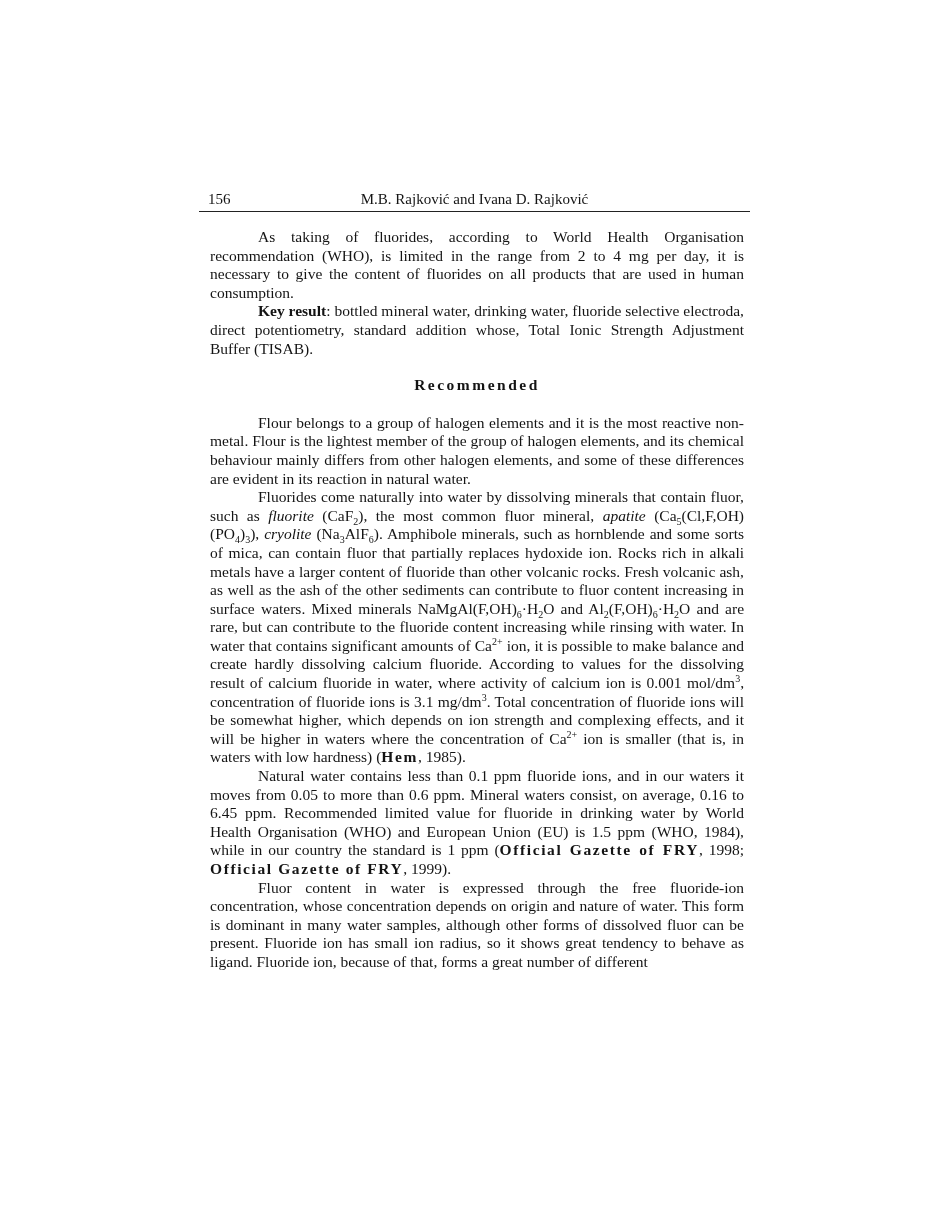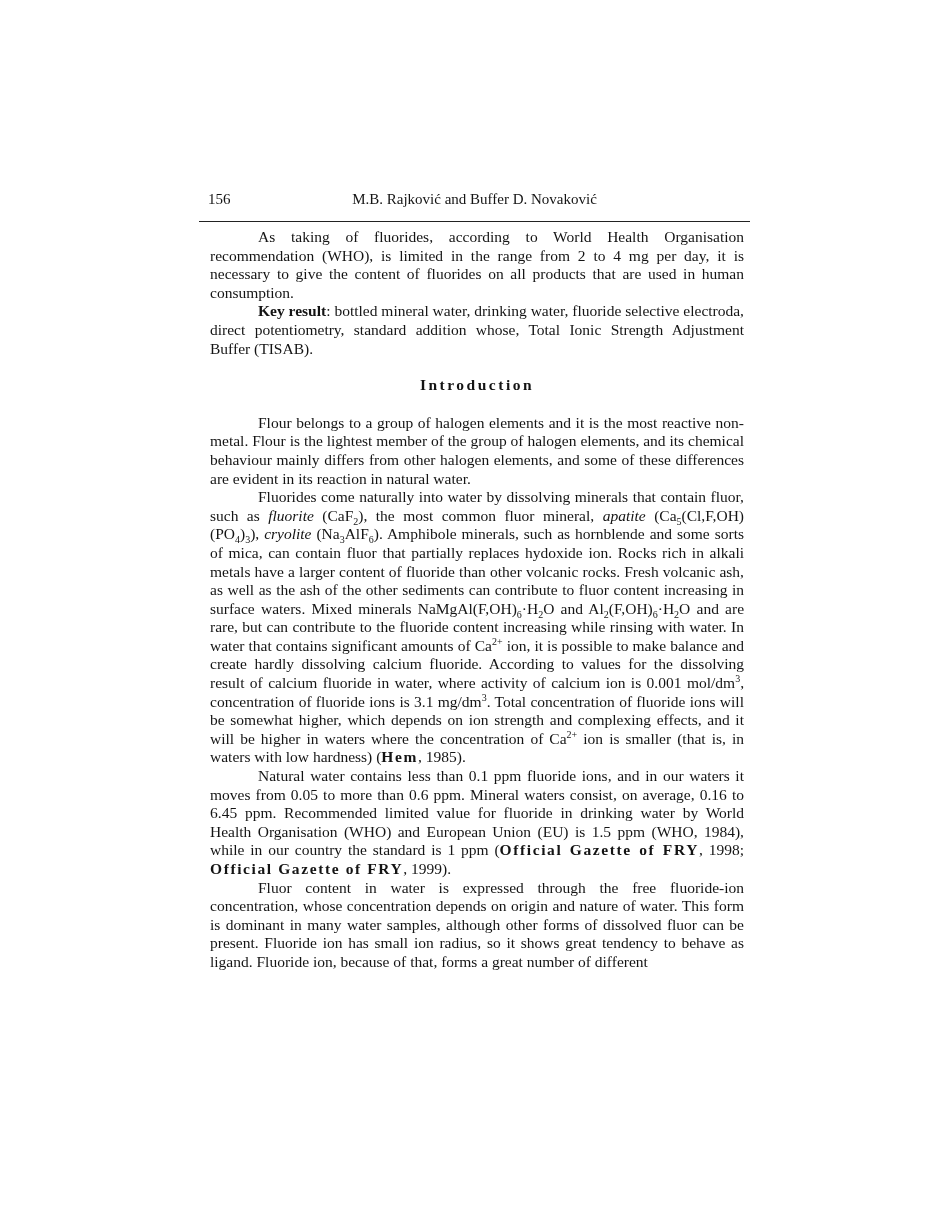--- a/index.html
+++ b/index.html
@@ -17,21 +17,21 @@
     overflow: hidden;
   }
   .running-header {
     position: absolute;
     left: 199px;
     top: 191px;
     width: 551px;
     text-align: center;
     font-size: 15px;
     line-height: 17px;
-    padding-bottom: 13px;
+    padding-bottom: 3px;
     border-bottom: 1.6px solid #222222;
   }
   .pagenum {
     position: absolute;
     left: 9px;
     top: 0;
   }
   .textblock {
     position: absolute;
     left: 210px;
@@ -60,24 +60,24 @@
     font-size: 10px;
     line-height: 0;
   }
 </style>
 </head>
 <body>
 
 <div class="sheet">
   <div class="running-header">
     <span class="pagenum">156</span>
-    <span class="running-title">M.B. Rajković and Buffer D. Novaković</span>
+    <span class="running-title">M.B. Rajković and Ivana D. Rajković</span>
   </div>
   <div class="textblock">
       <p><span>As taking of fluorides, according to World Health Organisation recommendation (WHO), is limited in the range from 2 to 4 mg per day, it is necessary to give the content of fluorides on all products that are used in human consumption.</span></p>
       <p><span class="run-bold">Key result</span><span>: bottled mineral water, drinking water, fluoride selective electroda, direct potentiometry, standard addition whose, Total Ionic Strength Adjustment Buffer (TISAB).</span></p>
-      <h2><span>Introduction</span></h2>
+      <h2><span>Recommended</span></h2>
       <p><span>Flour belongs to a group of halogen elements and it is the most reactive non-metal. Flour is the lightest member of the group of halogen elements, and its chemical behaviour mainly differs from other halogen elements, and some of these differences are evident in its reaction in natural water.</span></p>
       <p><span>Fluorides come naturally into water by dissolving minerals that contain fluor, such as </span><span class="run-italic">fluorite</span><span> (CaF</span><sub>2</sub><span>), the most common fluor mineral, </span><span class="run-italic">apatite</span><span> (Ca</span><sub>5</sub><span>(Cl,F,OH)(PO</span><sub>4</sub><span>)</span><sub>3</sub><span>), </span><span class="run-italic">cryolite</span><span> (Na</span><sub>3</sub><span>AlF</span><sub>6</sub><span>). Amphibole minerals, such as hornblende and some sorts of mica, can contain fluor that partially replaces hydoxide ion. Rocks rich in alkali metals have a larger content of fluoride than other volcanic rocks. Fresh volcanic ash, as well as the ash of the other sediments can contribute to fluor content increasing in surface waters. Mixed minerals NaMgAl(F,OH)</span><sub>6</sub><span>·H</span><sub>2</sub><span>O and Al</span><sub>2</sub><span>(F,OH)</span><sub>6</sub><span>·H</span><sub>2</sub><span>O and are rare, but can contribute to the fluoride content increasing while rinsing with water. In water that contains significant amounts of Ca</span><sup>2+</sup><span> ion, it is possible to make balance and create hardly dissolving calcium fluoride. According to values for the dissolving result of calcium fluoride in water, where activity of calcium ion is 0.001 mol/dm</span><sup>3</sup><span>, concentration of fluoride ions is 3.1 mg/dm</span><sup>3</sup><span>. Total concentration of fluoride ions will be somewhat higher, which depends on ion strength and complexing effects, and it will be higher in waters where the concentration of Ca</span><sup>2+</sup><span> ion is smaller (that is, in waters with low hardness) (</span><span class="run-spaced">Hem</span><span>, 1985).</span></p>
       <p><span>Natural water contains less than 0.1 ppm fluoride ions, and in our waters it moves from 0.05 to more than 0.6 ppm. Mineral waters consist, on average, 0.16 to 6.45 ppm. Recommended limited value for fluoride in drinking water by World Health Organisation (WHO) and European Union (EU) is 1.5 ppm (WHO, 1984), while in our country the standard is 1 ppm (</span><span class="run-spaced">Official Gazette of FRY</span><span>, 1998; </span><span class="run-spaced">Official Gazette of FRY</span><span>, 1999).</span></p>
       <p><span>Fluor content in water is expressed through the free fluoride-ion concentration, whose concentration depends on origin and nature of water. This form is dominant in many water samples, although other forms of dissolved fluor can be present. Fluoride ion has small ion radius, so it shows great tendency to behave as ligand. Fluoride ion, because of that, forms a great number of different</span></p>
     </div>
 </div>
 
 </body></html>

